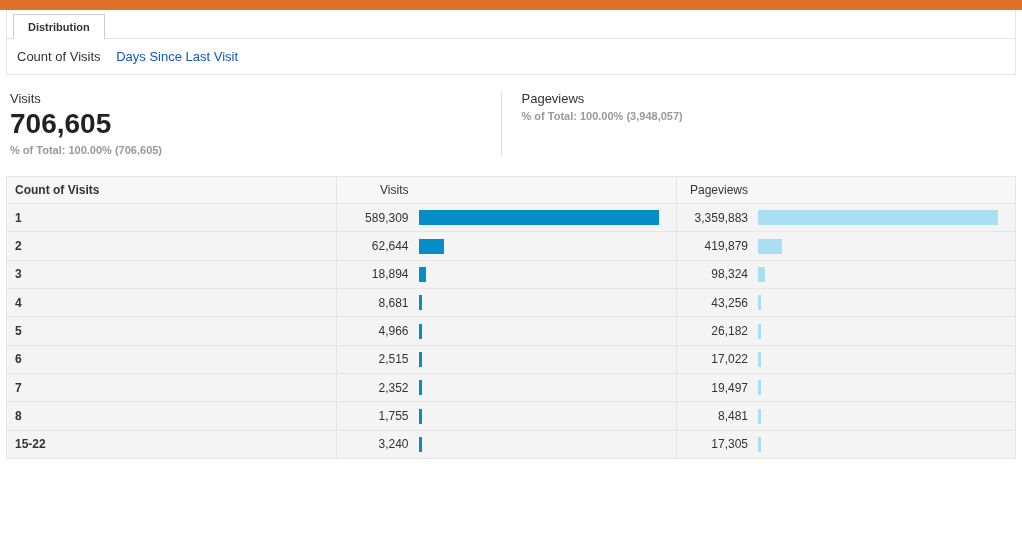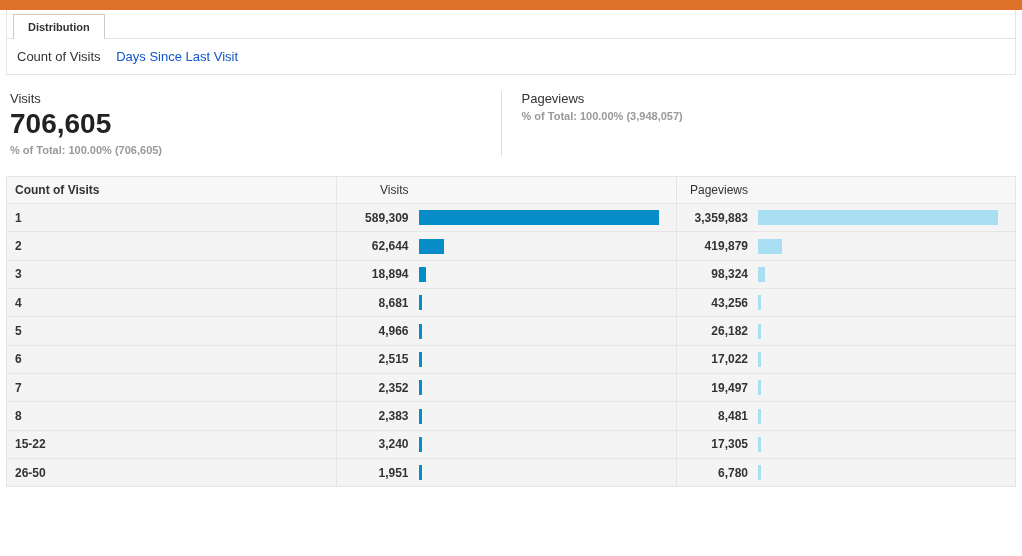--- a/index.html
+++ b/index.html
@@ -13,21 +13,21 @@
   .subtab.link { color: #1155cc; }
   .summary { display: flex; padding: 16px 10px 10px 10px; }
   .summary-col { flex: 1; padding-right: 40px; }
   .summary-col + .summary-col { border-left: 1px solid #ddd; padding-left: 20px; }
   .metric-label { font-size: 13px; color: #333; margin-bottom: 2px; }
   .metric-value { font-size: 28px; font-weight: 700; color: #222; }
   .metric-sub { font-size: 11px; color: #999; margin-top: 4px; font-weight: bold; }
   table { border-collapse: collapse; width: calc(100% - 12px); margin: 10px 6px 0 6px; }
   table th, table td { border: 1px solid #e5e5e5; padding: 6px 8px; font-size: 12px; }
   table th { background: #f7f7f7; text-align: left; font-weight: normal; color: #333; }
-  table td { background: #f4f4f4; font-weight: bold; }
+  table td { background: #f4f4f4; }
   .col-count { width: 330px; text-align: left; font-weight: bold; }
   .col-num { text-align: right; width: 80px; border-right: none; }
   .col-bar { border-left: none; padding-left: 2px; }
   .bar-wrap { display: inline-block; vertical-align: middle; width: 240px; height: 15px; position: relative; }
   .bar { position: absolute; left: 0; top: 0; height: 15px; }
   .bar.visits { background: #058dc7; }
   .bar.pv { background: #aadff3; }
   th.col-bar, th.col-num { background: #f7f7f7; }
 </style>
 </head>
@@ -112,33 +112,26 @@
       </tr>
       <tr>
         <td class="col-count">7</td>
         <td class="col-num">2,352</td>
         <td class="col-bar"><span class="bar-wrap"><span class="bar visits" style="width:3px"></span></span></td>
         <td class="col-num">19,497</td>
         <td class="col-bar"><span class="bar-wrap"><span class="bar pv" style="width:3px"></span></span></td>
       </tr>
       <tr>
         <td class="col-count">8</td>
-        <td class="col-num">2,383</td>
+        <td class="col-num">1,755</td>
         <td class="col-bar"><span class="bar-wrap"><span class="bar visits" style="width:3px"></span></span></td>
         <td class="col-num">8,481</td>
         <td class="col-bar"><span class="bar-wrap"><span class="bar pv" style="width:3px"></span></span></td>
       </tr>
       <tr>
         <td class="col-count">15-22</td>
         <td class="col-num">3,240</td>
         <td class="col-bar"><span class="bar-wrap"><span class="bar visits" style="width:3px"></span></span></td>
         <td class="col-num">17,305</td>
         <td class="col-bar"><span class="bar-wrap"><span class="bar pv" style="width:3px"></span></span></td>
       </tr>
-      <tr>
-        <td class="col-count">26-50</td>
-        <td class="col-num">1,951</td>
-        <td class="col-bar"><span class="bar-wrap"><span class="bar visits" style="width:3px"></span></span></td>
-        <td class="col-num">6,780</td>
-        <td class="col-bar"><span class="bar-wrap"><span class="bar pv" style="width:3px"></span></span></td>
-      </tr>
     </tbody>
 </table>
 
 </body></html>

